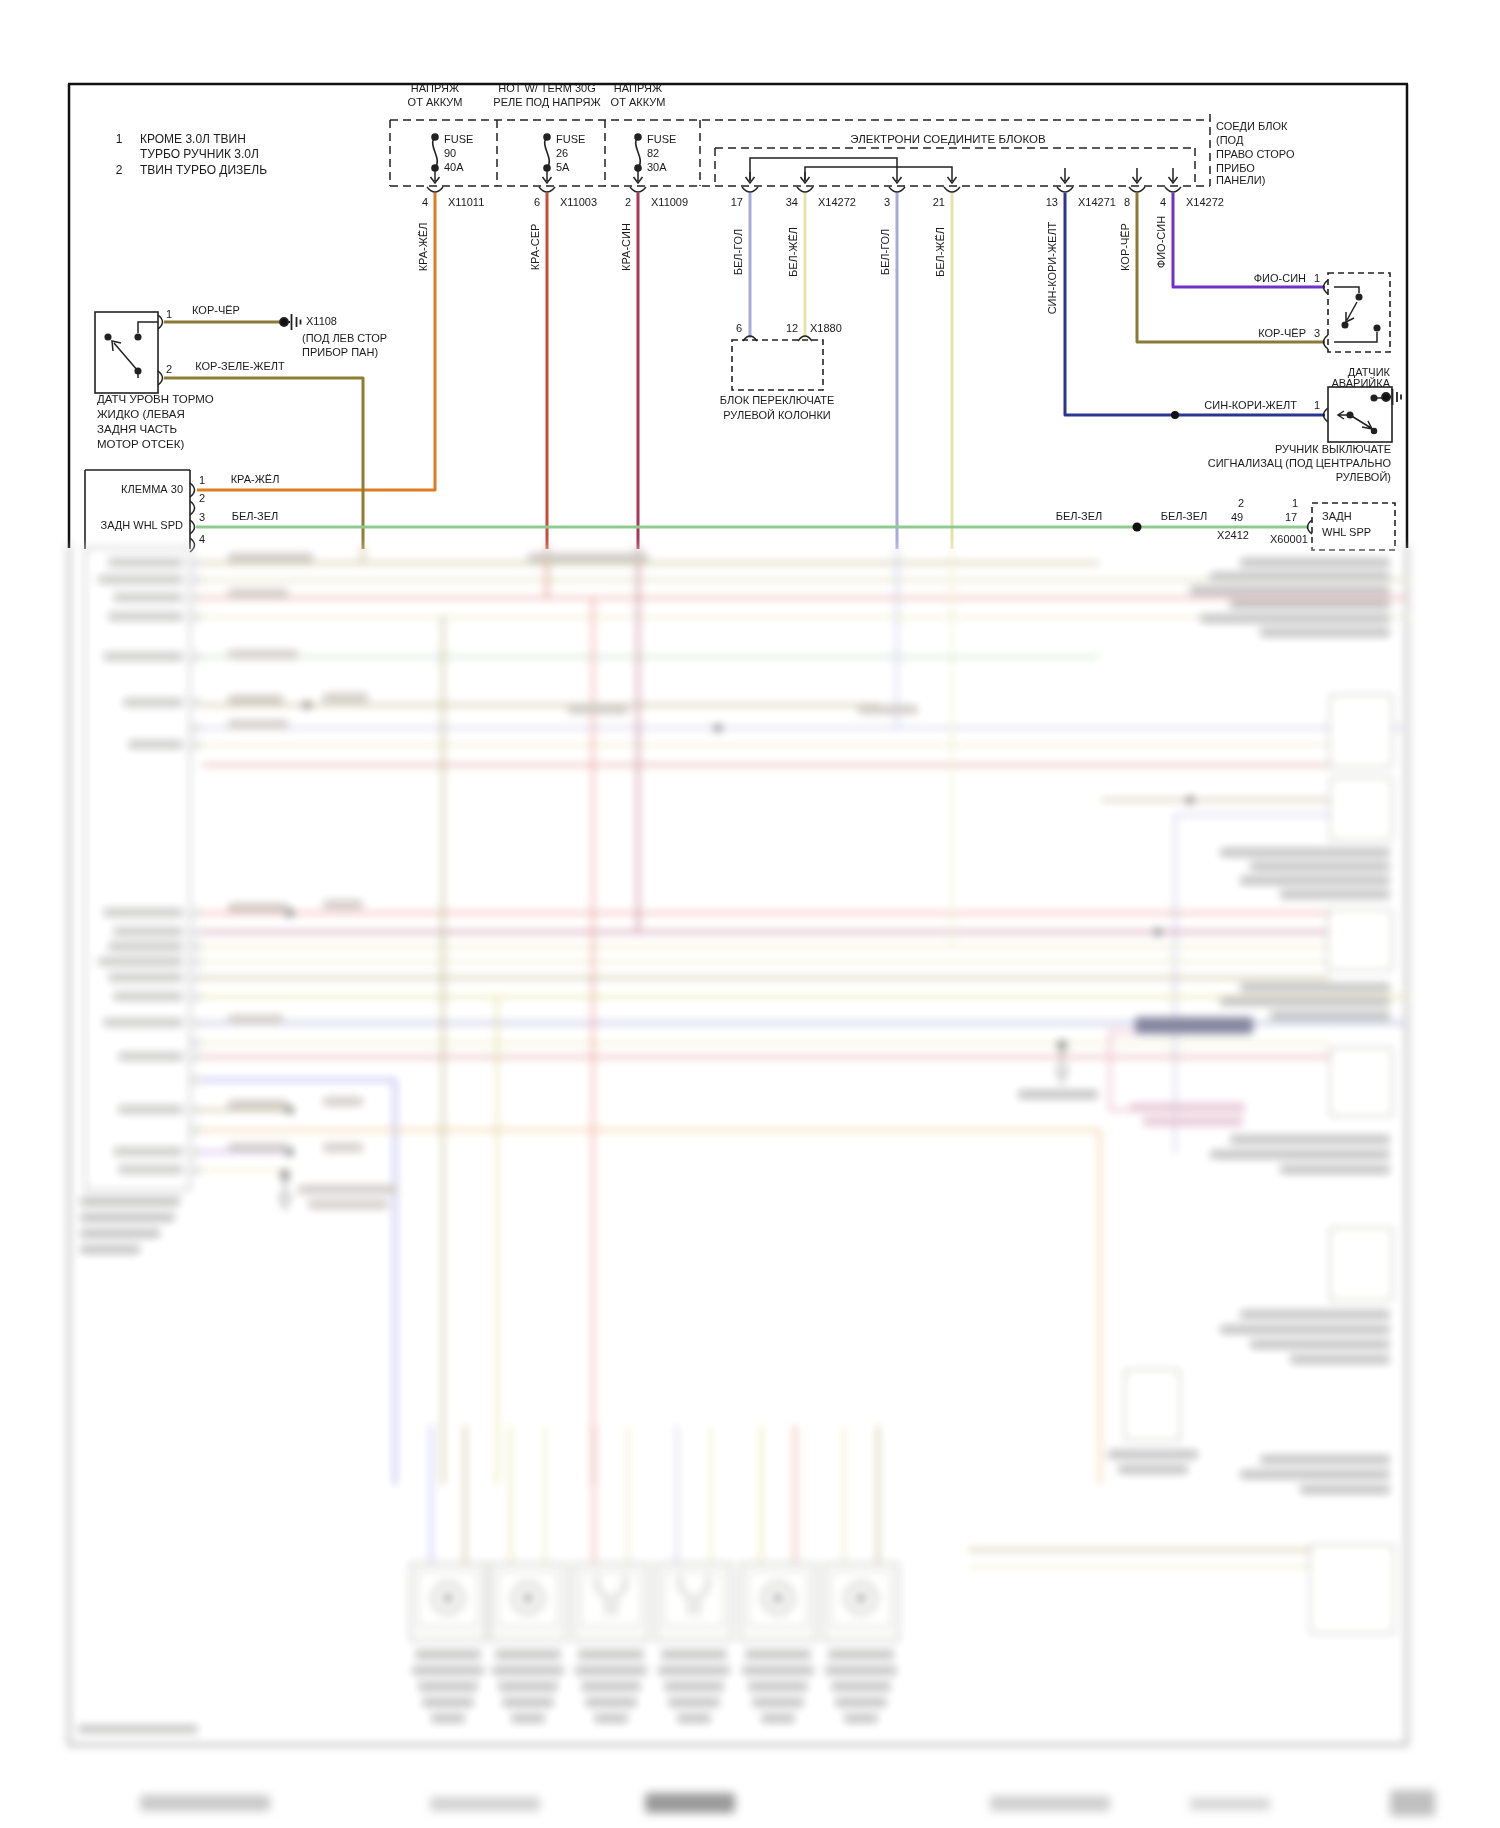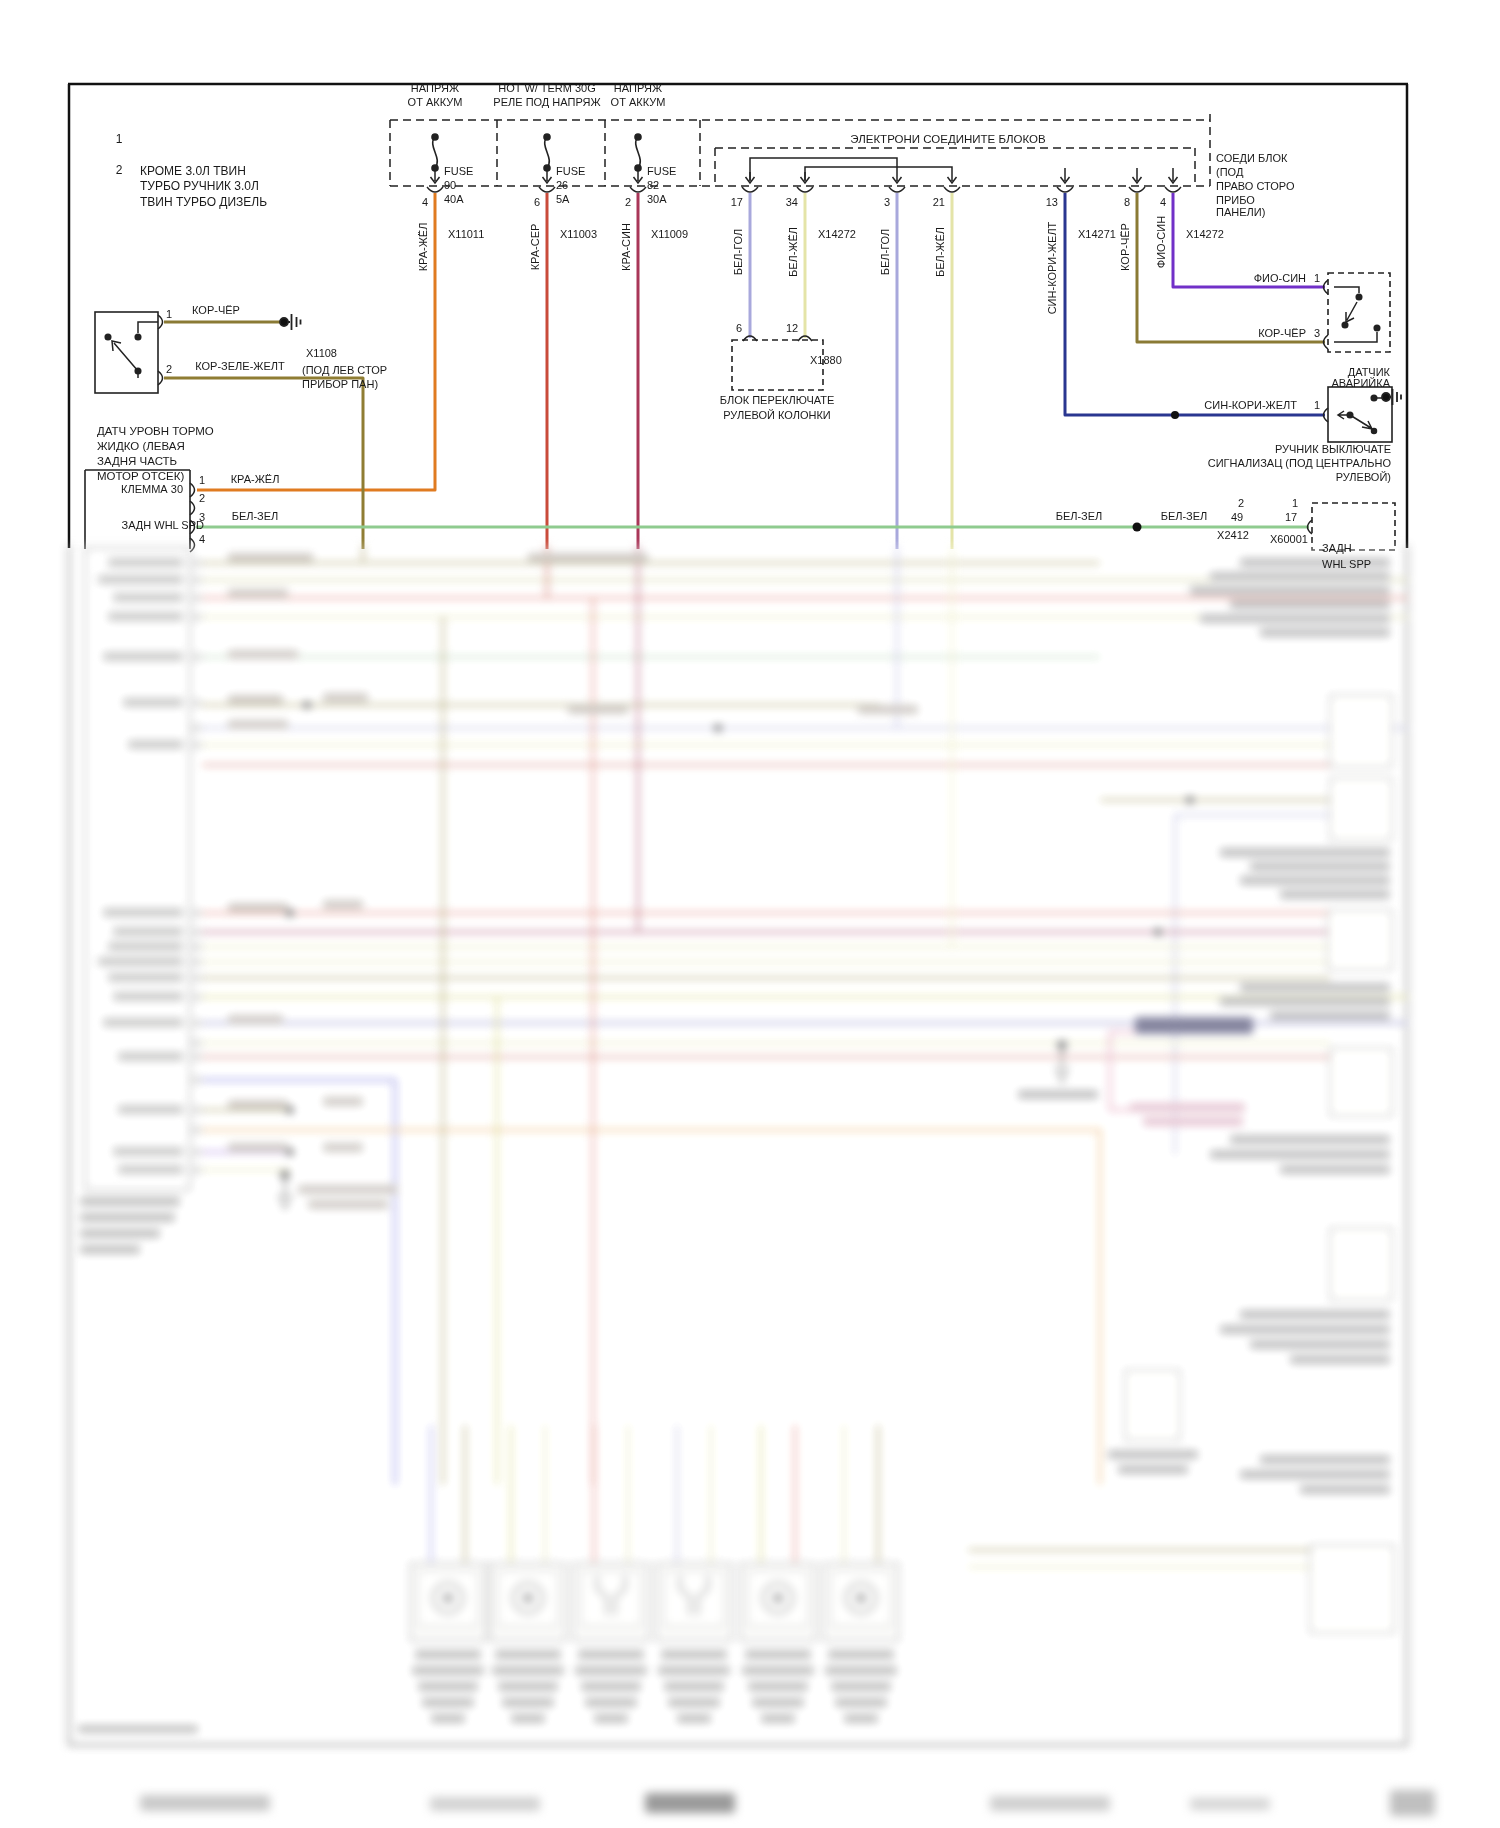--- a/index.html
+++ b/index.html
@@ -1,21 +1,21 @@
 <!DOCTYPE html>
 <html><head>
 <meta charset="utf-8">
 <style>
   html,body{margin:0;padding:0;background:#ffffff;}
   .canvas{position:relative;width:1500px;height:1828px;background:#ffffff;overflow:hidden;
           font-family:"Liberation Sans",sans-serif;color:#1a1a1a;}
   .layer{position:absolute;left:0;top:0;}
   .lb{position:absolute;white-space:nowrap;font-size:11px;line-height:1.05;color:#1a1a1a;}
   .c{transform:translate(-50%,-50%);}
-  .l{transform:translateY(-50%);margin-top:32px;}
+  .l{transform:translateY(-50%);}
   .r{transform:translate(-100%,-50%);}
   .rot{transform:translate(-50%,-50%) rotate(-90deg);}
   .s12{font-size:12px;}
   .s115{font-size:11.5px;}
   .blurzone{position:absolute;left:68px;top:545px;width:1340px;height:1215px;
             filter:blur(4px) saturate(.85) brightness(1.02);opacity:.9;}
   .artifacts{position:absolute;left:0;top:1780px;width:1500px;height:48px;filter:blur(5px);}
   .blob{position:absolute;border-radius:3px;}
 </style>
 </head>
@@ -497,21 +497,21 @@
   <div class="lb l s115" style="left:97px;top:429px;">ЗАДНЯ ЧАСТЬ</div>
   <div class="lb l s115" style="left:97px;top:444px;">МОТОР ОТСЕК)</div>
 
   <div class="lb c" style="left:202px;top:481px;">1</div>
   <div class="lb c" style="left:202px;top:499px;">2</div>
   <div class="lb c" style="left:202px;top:518px;">3</div>
   <div class="lb c" style="left:202px;top:540px;">4</div>
   <div class="lb c" style="left:255px;top:480px;">КРА-ЖЁЛ</div>
   <div class="lb c" style="left:255px;top:517px;">БЕЛ-ЗЕЛ</div>
   <div class="lb r" style="left:183px;top:490px;">КЛЕММА 30</div>
-  <div class="lb r" style="left:183px;top:526px;margin-left:21px;">ЗАДН WHL SPD</div>
+  <div class="lb r" style="left:183px;top:526px;">ЗАДН WHL SPD</div>
 
   <div class="lb c" style="left:739px;top:329px;">6</div>
   <div class="lb c" style="left:792px;top:329px;">12</div>
   <div class="lb l" style="left:810px;top:329px;">X1880</div>
   <div class="lb c" style="left:777px;top:401px;">БЛОК ПЕРЕКЛЮЧАТЕ</div>
   <div class="lb c" style="left:777px;top:416px;">РУЛЕВОЙ КОЛОНКИ</div>
 
   <div class="lb r" style="left:1306px;top:279px;">ФИО-СИН</div>
   <div class="lb c" style="left:1317px;top:279px;">1</div>
   <div class="lb r" style="left:1306px;top:334px;">КОР-ЧЁР</div>

